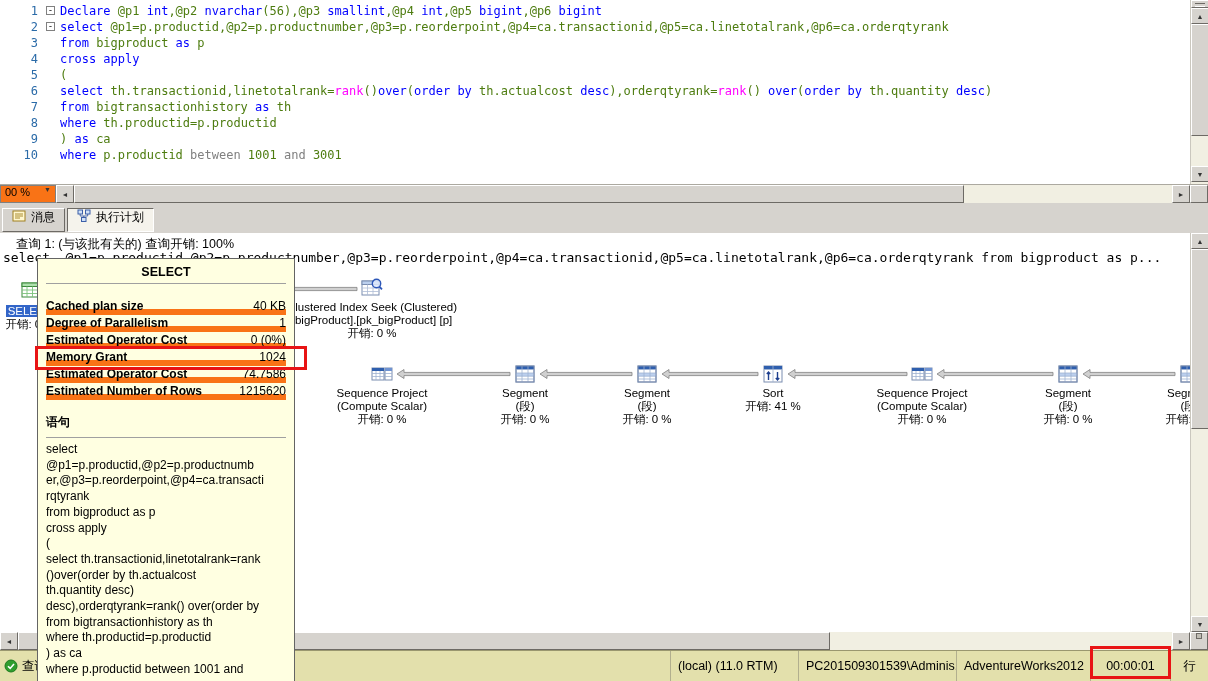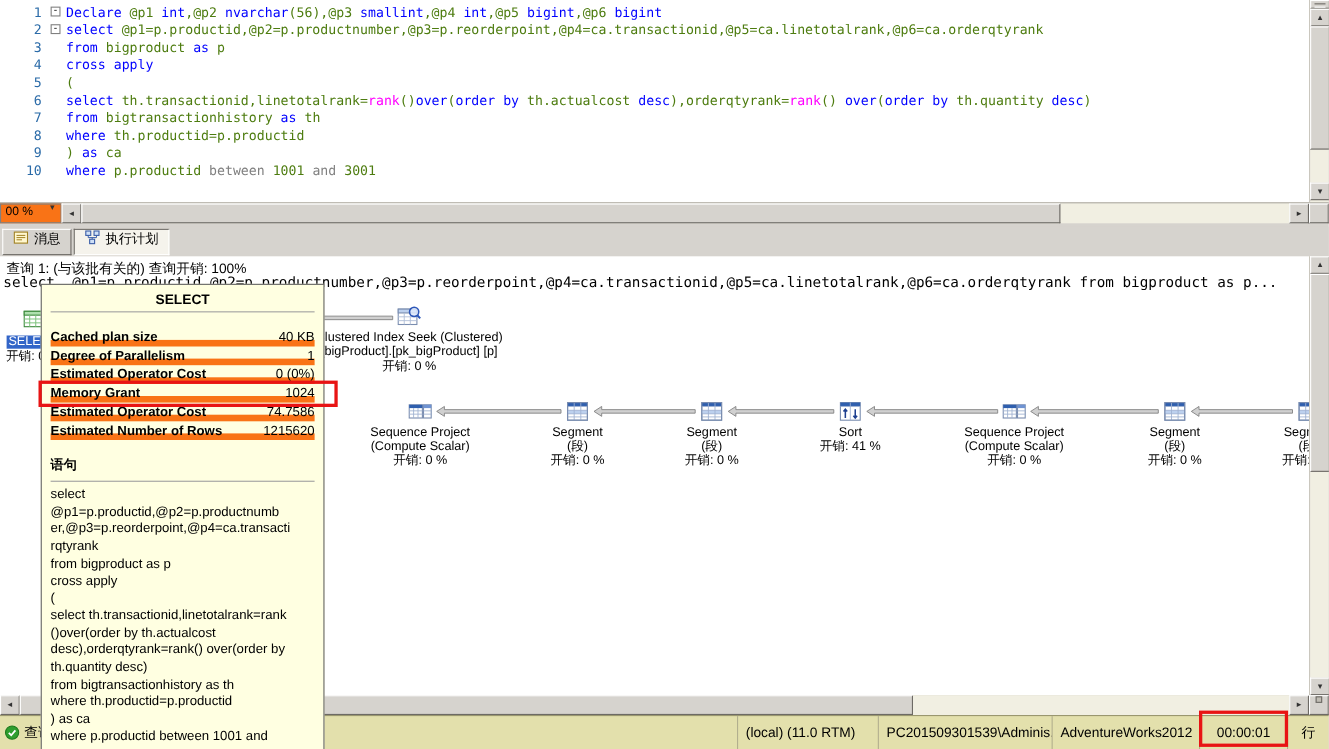--- a/index.html
+++ b/index.html
@@ -34,21 +34,21 @@
   .grip-sq{width:6px;height:6px;border:1px solid #6d6a65;background:#c0bdb4;margin:auto}
 
   
   .tabstrip{position:absolute;left:0;top:206px;width:1208px;height:27px;background:#d6d3ce;display:flex;align-items:flex-end;padding:0 0 1px 2px;gap:2px}
   .tab{height:24px;display:flex;align-items:flex-start;gap:5px;padding:0 9px;font-size:12px;background:#d6d3ce;border:1px solid;border-color:#fff #6d6a65 #6d6a65 #fff;cursor:default}
   .tab.selected{background:#f5f3ec;border-color:#6d6a65 #fff #fff #6d6a65}
   .tab-icon svg{display:block}
 
   
   .plan-pane{position:absolute;left:0;top:233px;width:1190px;height:399px;background:#fff;overflow:hidden}
-  .plan-h1{position:absolute;left:6px;top:3px;font-size:12.5px;white-space:pre}
+  .plan-h1{position:absolute;left:16px;top:3px;font-size:12.5px;white-space:pre}
   .plan-h2{position:absolute;left:3px;top:17px;font-family:"DejaVu Sans Mono",monospace;font-size:13px;white-space:pre}
   .plan-arrows{position:absolute;left:0;top:0;pointer-events:none}
   .plan-arrow{fill:#d0d0d0;stroke:#808080;stroke-width:0.8}
   .plan-node{position:absolute;text-align:center;font-size:11.5px;line-height:13px}
   .node-icon{height:22px;margin-bottom:2px}
   .node-icon svg{display:inline-block}
   .node-line span.sel{background:#3265c8;color:#fff;padding:0 2px}
 
   
   .statusbar{position:absolute;left:0;top:650px;width:1208px;height:31px;background:#e3e0ac;border-top:1px solid #9a976f;display:flex;align-items:center;font-size:12.5px}
@@ -324,22 +324,22 @@
     <div class="tt-stmt">
         <div class="tt-line">select</div>
         <div class="tt-line">@p1=p.productid,@p2=p.productnumb</div>
         <div class="tt-line">er,@p3=p.reorderpoint,@p4=ca.transacti</div>
         <div class="tt-line">rqtyrank</div>
         <div class="tt-line">from bigproduct as p</div>
         <div class="tt-line">cross apply</div>
         <div class="tt-line">(</div>
         <div class="tt-line">select th.transactionid,linetotalrank=rank</div>
         <div class="tt-line">()over(order by th.actualcost</div>
+        <div class="tt-line">th.quantity desc)</div>
         <div class="tt-line">desc),orderqtyrank=rank() over(order by</div>
-        <div class="tt-line">th.quantity desc)</div>
         <div class="tt-line">from bigtransactionhistory as th</div>
         <div class="tt-line">where th.productid=p.productid</div>
         <div class="tt-line">) as ca</div>
         <div class="tt-line">where p.productid between 1001 and</div>
       </div>
   </div>
 
   <div class="red-box rb1"></div>
   <div class="red-box rb2"></div>
 

